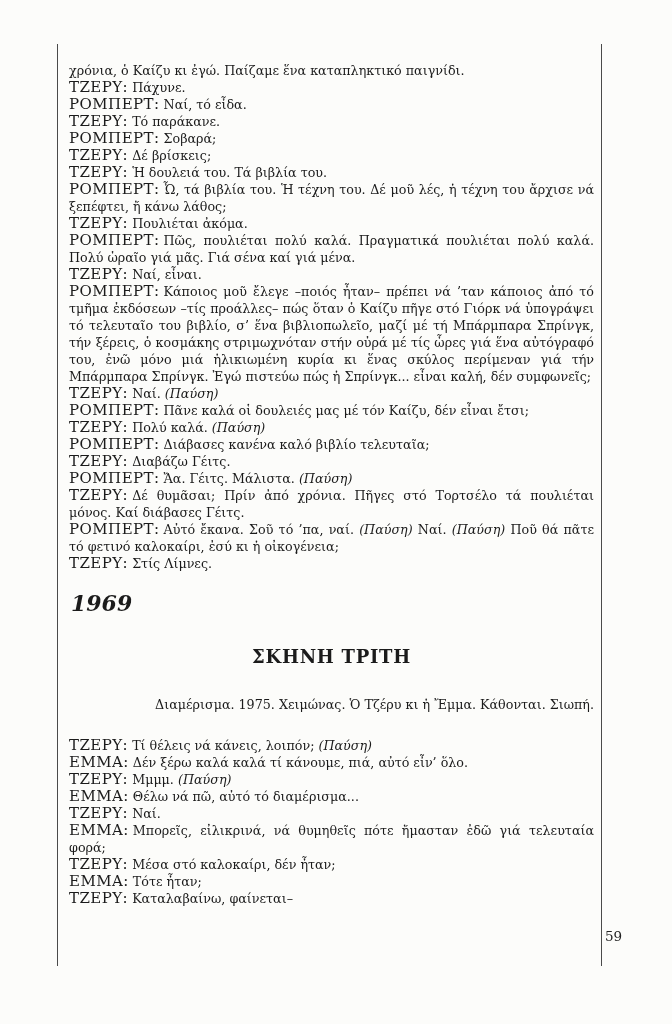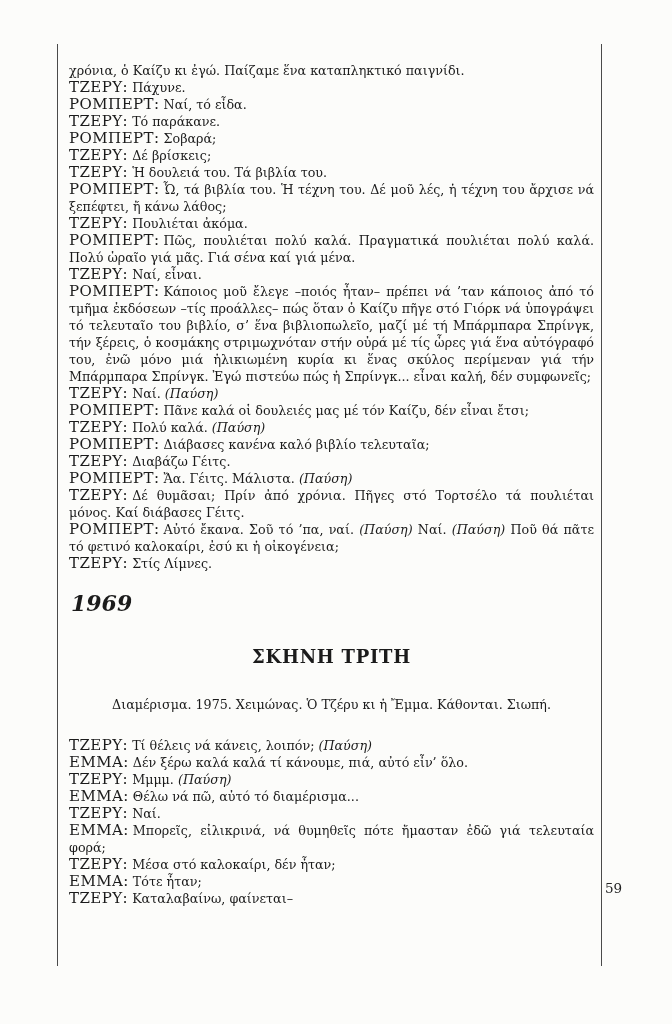--- a/index.html
+++ b/index.html
@@ -21,21 +21,21 @@
     top: 44px;
     width: 1px;
     height: 922px;
     background: #4a4a4a;
   }
   .rule-left  { left: 57px; }
   .rule-right { left: 601px; }
   .page-number {
     position: absolute;
     left: 605px;
-    top: 880px;
+    top: 928px;
     font-size: 13.5px;
     color: #222;
   }
   .text-block {
     position: absolute;
     left: 69px;
     top: 62px;
     width: 525px;
     font-size: 12.7px;
     line-height: 17px;
@@ -62,21 +62,21 @@
   .scene-heading {
     margin-top: 32px;
     text-align: center;
     font-weight: bold;
     font-size: 18px;
     letter-spacing: 0.04em;
     line-height: 18px;
   }
   .stage-direction {
     margin-top: 30px;
-    text-align: center;
+    text-align: right;
     line-height: 17px;
   }
   .dialogue-block-2 {
     margin-top: 24px;
   }
 </style>
 </head>
 <body>
 
 <div class="page">

